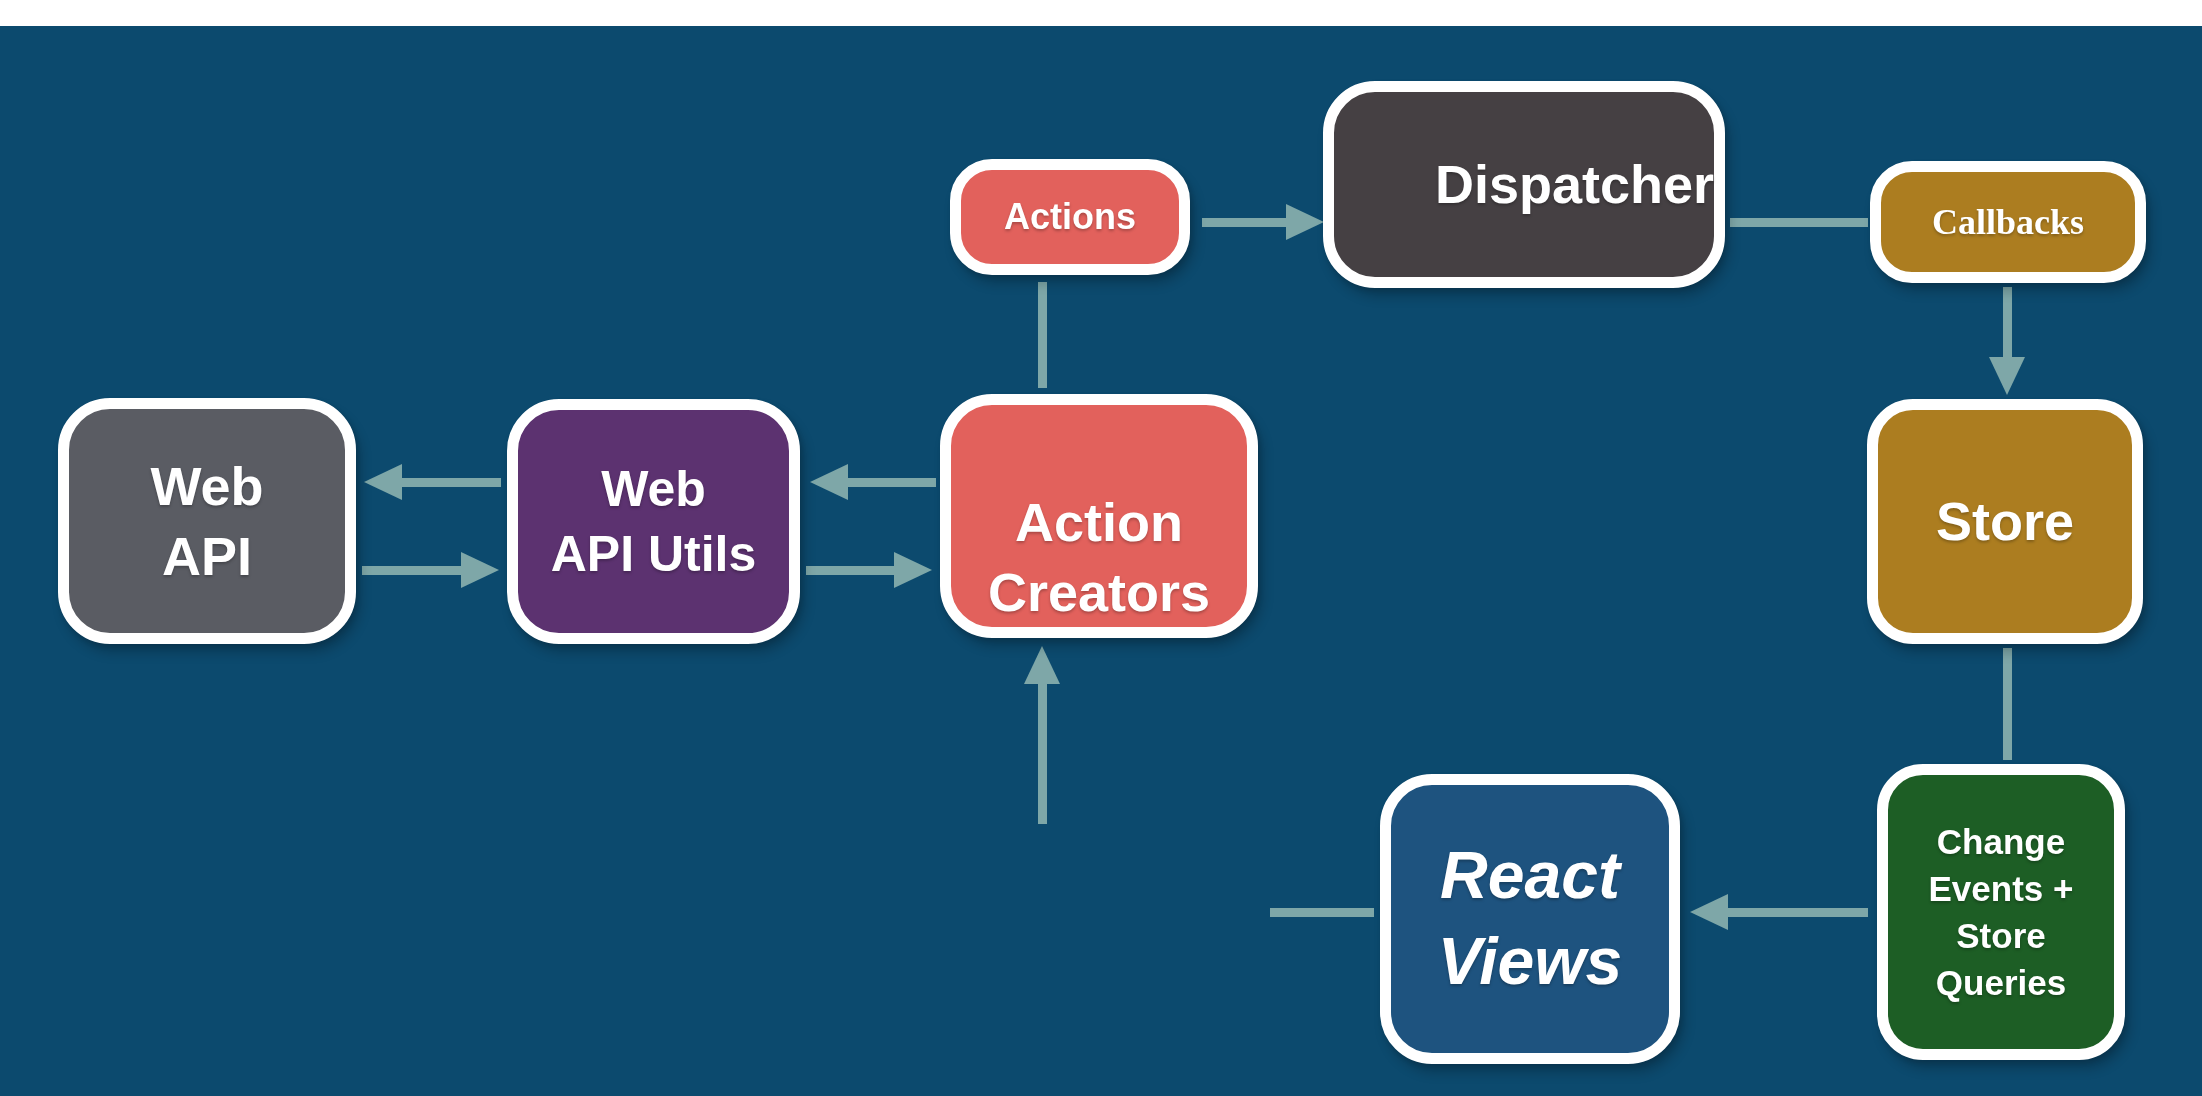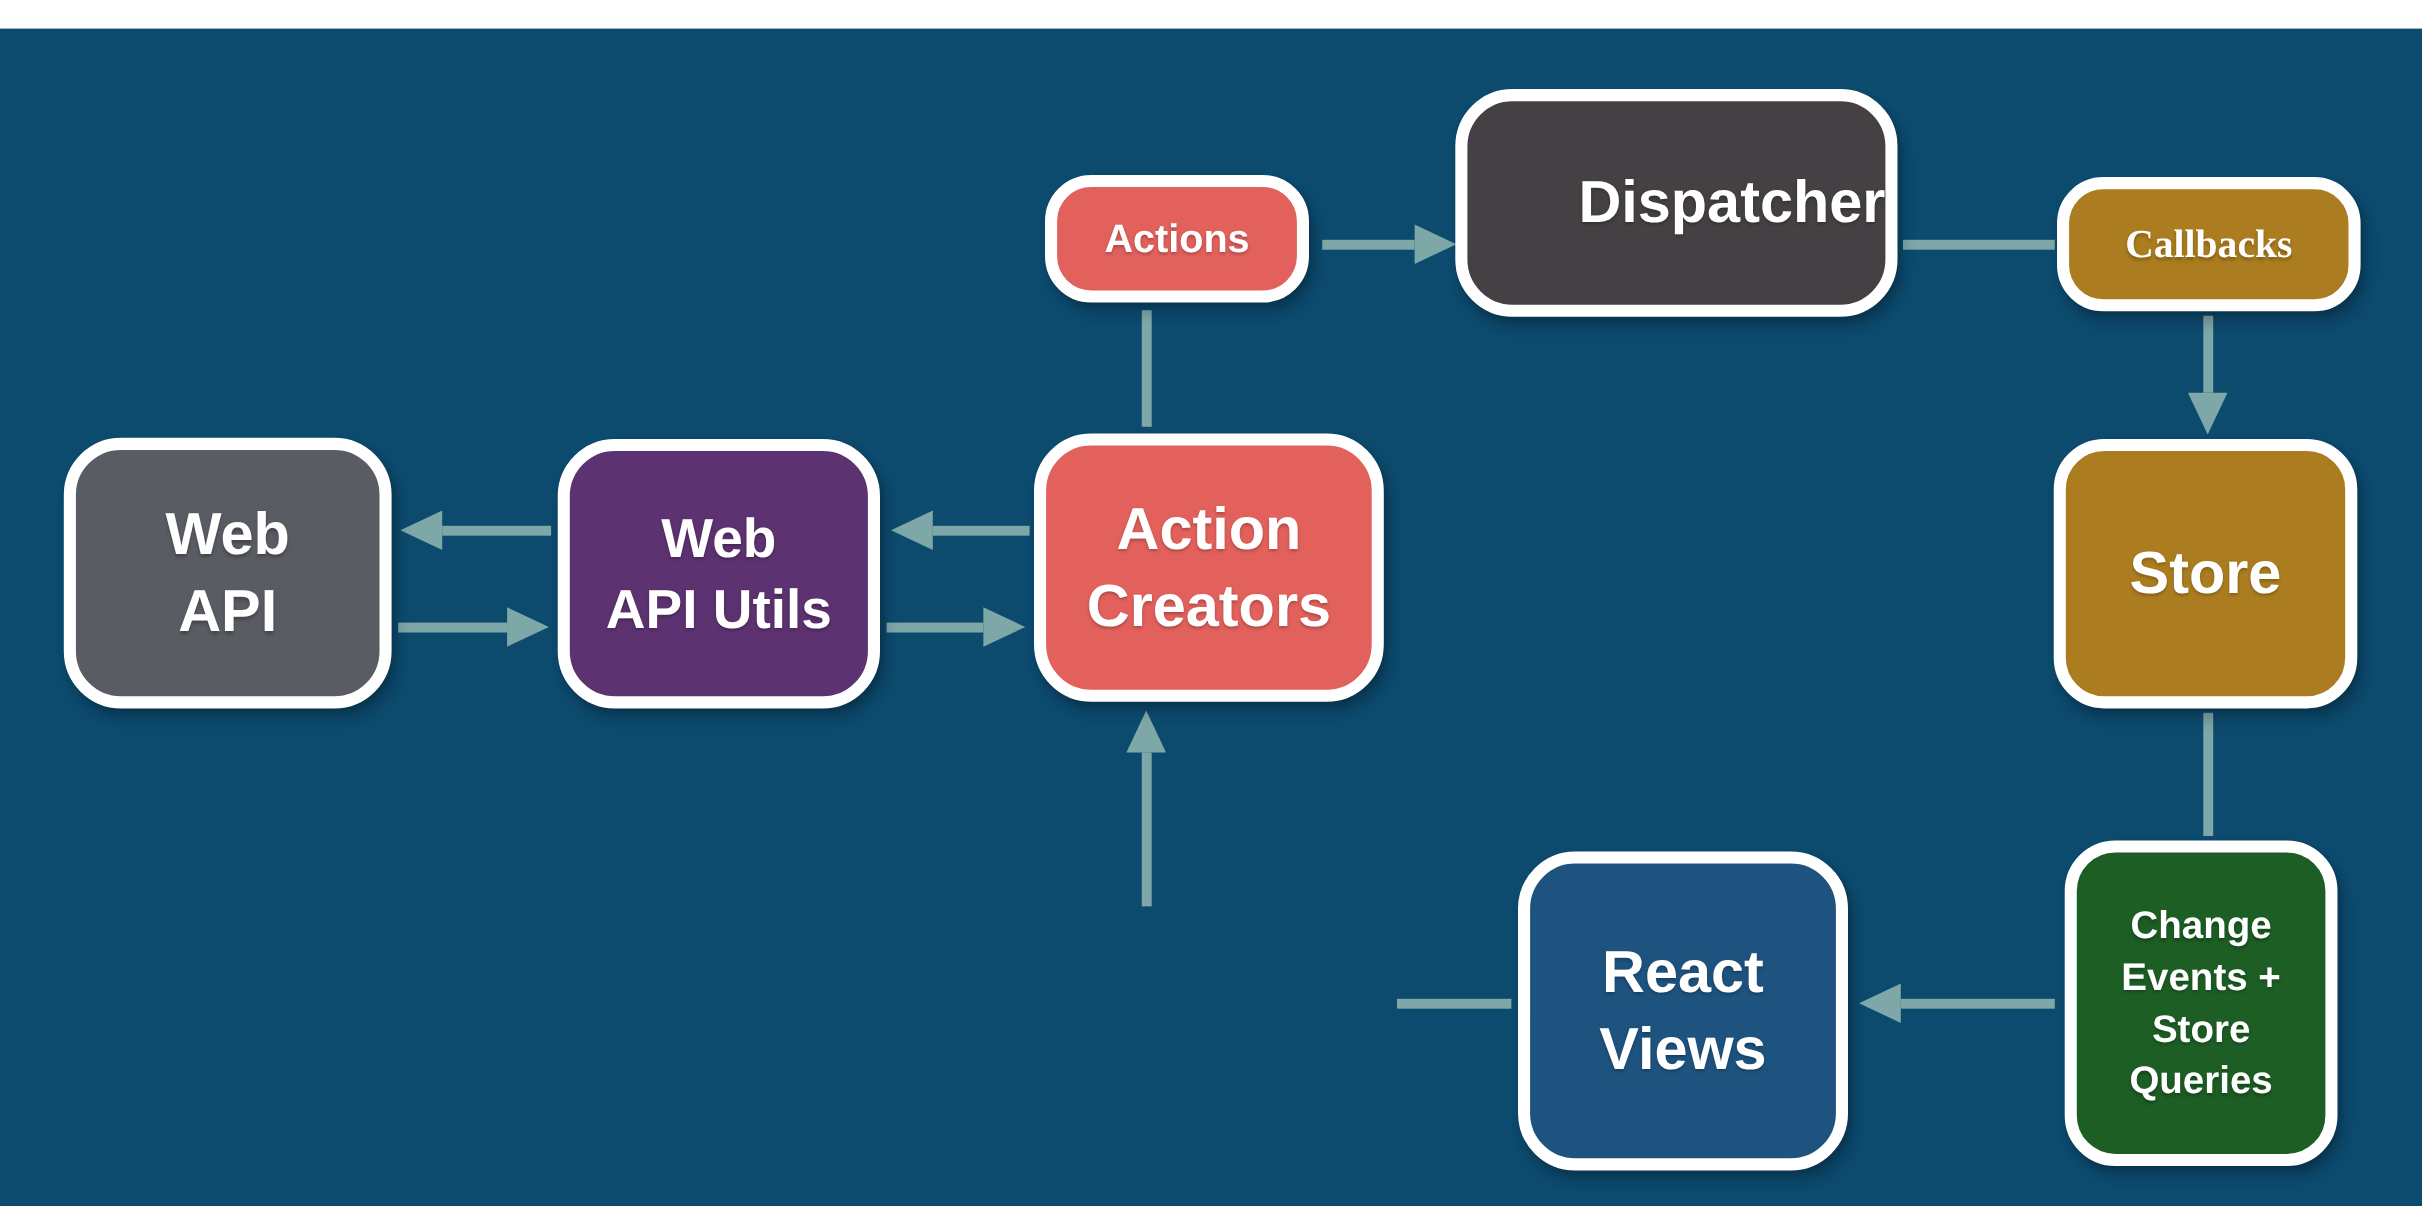--- a/index.html
+++ b/index.html
@@ -88,32 +88,32 @@
   <div class="node" style="left: 58px; top: 372px; width: 298px; height: 246px; border-radius: 52px; background-color: rgb(90, 92, 99);">
     <span class="label" style="font-size:54px;">Web
 API</span>
   </div>
 
   <div class="node" style="left: 507px; top: 373px; width: 293px; height: 245px; border-radius: 52px; background-color: rgb(92, 50, 112);">
     <span class="label" style="font-size:50px;">Web
 API Utils</span>
   </div>
 
-  <div class="node" style="left: 940px; top: 368px; width: 318px; height: 244px; border-radius: 52px; background-color: rgb(226, 97, 92);">
+  <div class="node" style="left: 940px; top: 368px; width: 318px; height: 244px; border-radius: 52px; background-color: rgb(226, 97, 92); align-items: flex-end;">
     <span class="label" style="font-size:54px;">Action
 Creators</span>
   </div>
 
   <div class="node" style="left: 1867px; top: 373px; width: 276px; height: 245px; border-radius: 46px; background-color: rgb(172, 125, 32);">
     <span class="label" style="font-size:54px;">Store</span>
   </div>
 
 
   <div class="node" style="left: 1380px; top: 748px; width: 300px; height: 290px; border-radius: 52px; background-color: rgb(30, 83, 127);">
-    <span class="label" style="font-size:54px;">React
+    <span class="label" style="font-size:66px;font-style:italic;">React
 Views</span>
   </div>
 
   <div class="node" style="left: 1877px; top: 738px; width: 248px; height: 296px; border-radius: 46px; background-color: rgb(29, 94, 37);">
     <span class="label" style="font-size:35px; line-height:1.35;">Change
 Events +
 Store
 Queries</span>
   </div>
 

